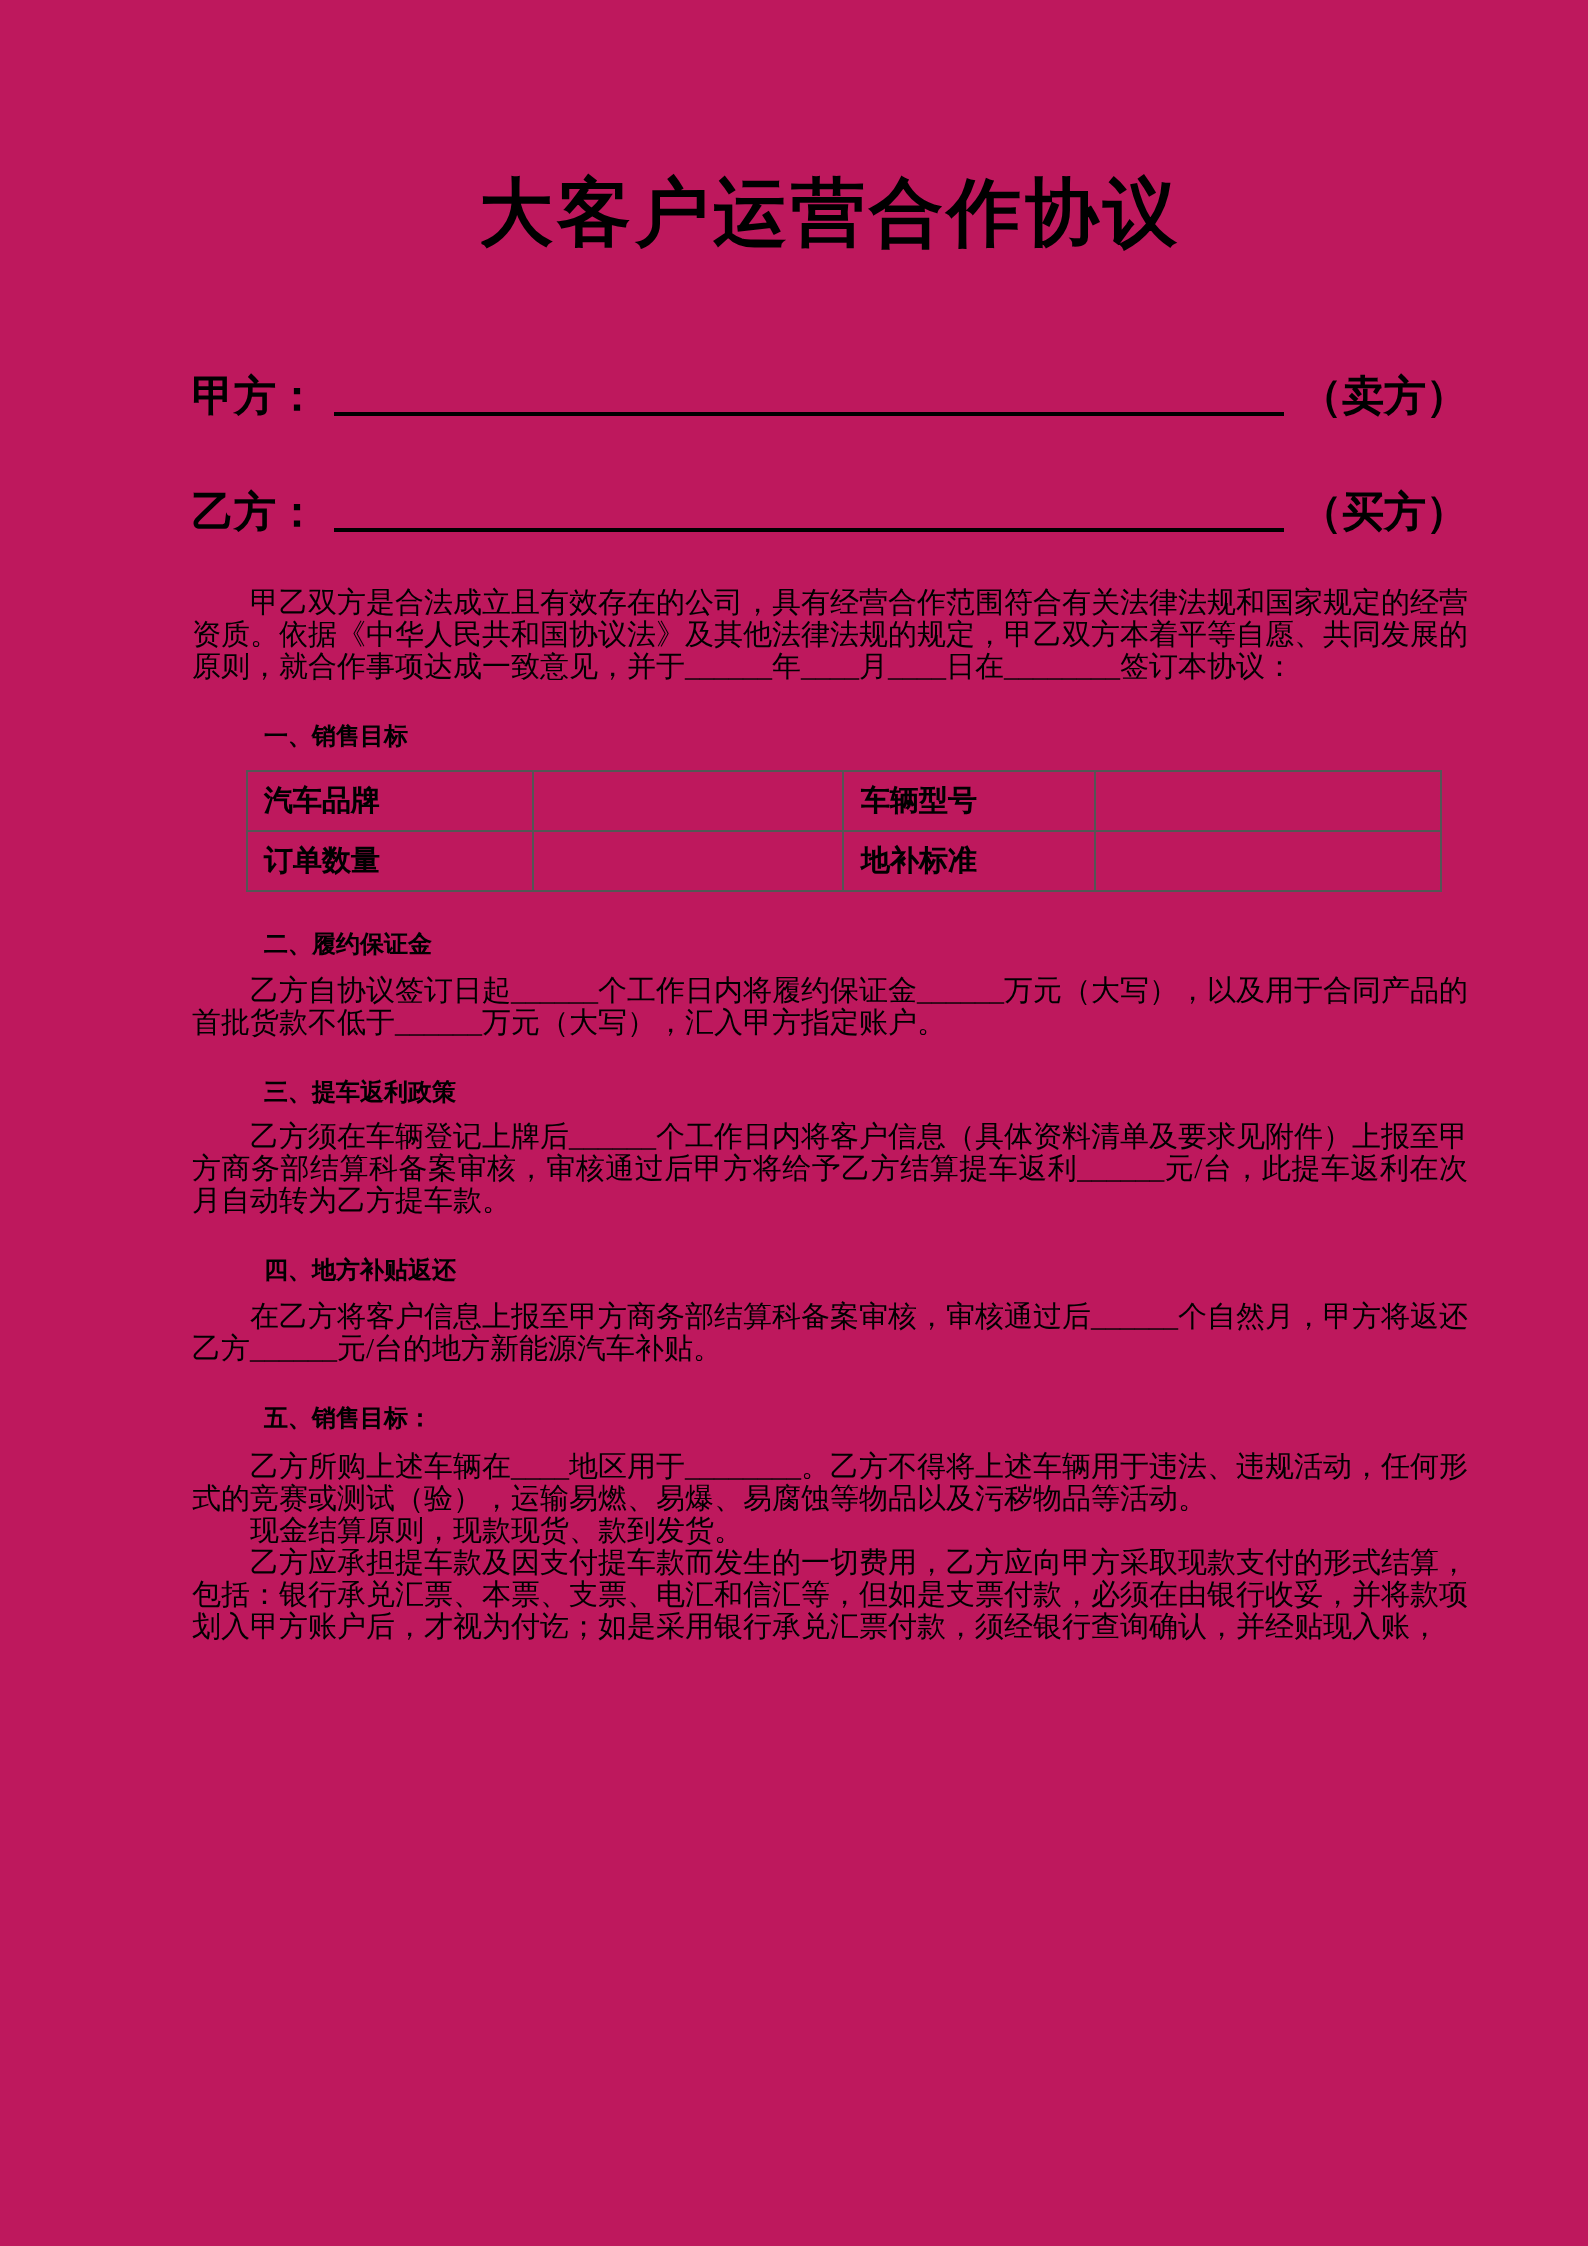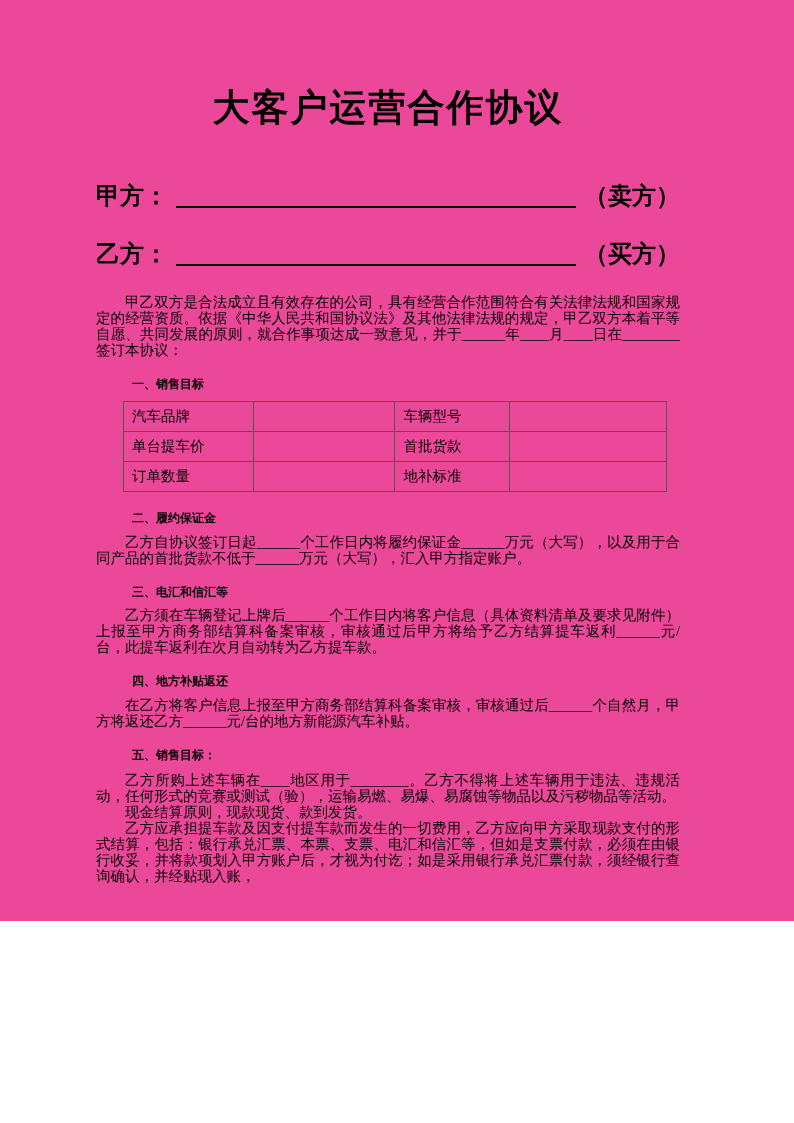--- a/index.html
+++ b/index.html
@@ -1,40 +1,40 @@
 <!DOCTYPE html>
 <html><head>
 <meta charset="utf-8">
 <style>
   html, body { margin: 0; padding: 0; background: #ffffff; }
   .page {
     position: relative;
     width: 794px;
-    height: 921px;
+    height: 1123px;
     margin: 0 auto;
-    background: #ec4899;
+    background: #be185d;
     color: #000000;
     font-family: "Liberation Serif", "DejaVu Serif", serif;
     box-sizing: border-box;
-    padding: 86px 114px 0 96px;
+    padding: 86px 60px 0 96px;
     overflow: hidden;
   }
   .doc-title {
     margin: 0;
     text-align: center;
     font-size: 37px;
     font-weight: bold;
     letter-spacing: 2px;
     line-height: 1.2;
   }
   .parties { margin-top: 48px; }
   .party-line {
     display: flex;
     align-items: flex-end;
-    font-size: 24px;
+    font-size: 21px;
     font-weight: bold;
     height: 34px;
     margin-bottom: 24px;
   }
   .party-label { white-space: nowrap; }
   .party-blank {
     flex: 1;
     border-bottom: 2px solid #000;
     margin: 0 8px 4px 8px;
     height: 1px;
@@ -65,21 +65,21 @@
     width: calc(100% - 40px);
     table-layout: fixed;
   }
   table.sales-table td {
     border: 1px solid #555;
     height: 30px;
     padding: 2px 8px;
     font-size: 14.5px;
     box-sizing: border-box;
   }
-  td.t-label { font-weight: normal; }
+  td.t-label { font-weight: bold; }
   col.c1 { width: 24%; }
   col.c2 { width: 26%; }
   col.c3 { width: 21%; }
   col.c4 { width: 29%; }
 
   .pay-p { margin-top: 0; }
 </style>
 </head>
 <body>
 
@@ -112,38 +112,32 @@
         <col class="c4">
     </colgroup>
     <tbody>
       <tr>
         <td class="t-label">汽车品牌</td>
         <td class="t-value"></td>
         <td class="t-label">车辆型号</td>
         <td class="t-value"></td>
       </tr>
       <tr>
-        <td class="t-label">单台提车价</td>
-        <td class="t-value"></td>
-        <td class="t-label">首批货款</td>
-        <td class="t-value"></td>
-      </tr>
-      <tr>
         <td class="t-label">订单数量</td>
         <td class="t-value"></td>
         <td class="t-label">地补标准</td>
         <td class="t-value"></td>
       </tr>
     </tbody>
   </table>
 
   <h2 class="section-heading">二、履约保证金</h2>
   <p class="body-text">乙方自协议签订日起______个工作日内将履约保证金______万元（大写），以及用于合同产品的首批货款不低于______万元（大写），汇入甲方指定账户。</p>
 
-  <h2 class="section-heading">三、电汇和信汇等</h2>
+  <h2 class="section-heading">三、提车返利政策</h2>
   <p class="body-text">乙方须在车辆登记上牌后______个工作日内将客户信息（具体资料清单及要求见附件）上报至甲方商务部结算科备案审核，审核通过后甲方将给予乙方结算提车返利______元/台，此提车返利在次月自动转为乙方提车款。</p>
 
   <h2 class="section-heading">四、地方补贴返还</h2>
   <p class="body-text">在乙方将客户信息上报至甲方商务部结算科备案审核，审核通过后______个自然月，甲方将返还乙方______元/台的地方新能源汽车补贴。</p>
 
   <h2 class="section-heading heading-usage">五、销售目标：</h2>
   <p class="body-text">乙方所购上述车辆在____地区用于________。乙方不得将上述车辆用于违法、违规活动，任何形式的竞赛或测试（验），运输易燃、易爆、易腐蚀等物品以及污秽物品等活动。</p>
 
   <p class="body-text pay-p">现金结算原则，现款现货、款到发货。</p>
   <p class="body-text pay-p">乙方应承担提车款及因支付提车款而发生的一切费用，乙方应向甲方采取现款支付的形式结算，包括：银行承兑汇票、本票、支票、电汇和信汇等，但如是支票付款，必须在由银行收妥，并将款项划入甲方账户后，才视为付讫；如是采用银行承兑汇票付款，须经银行查询确认，并经贴现入账，</p>

